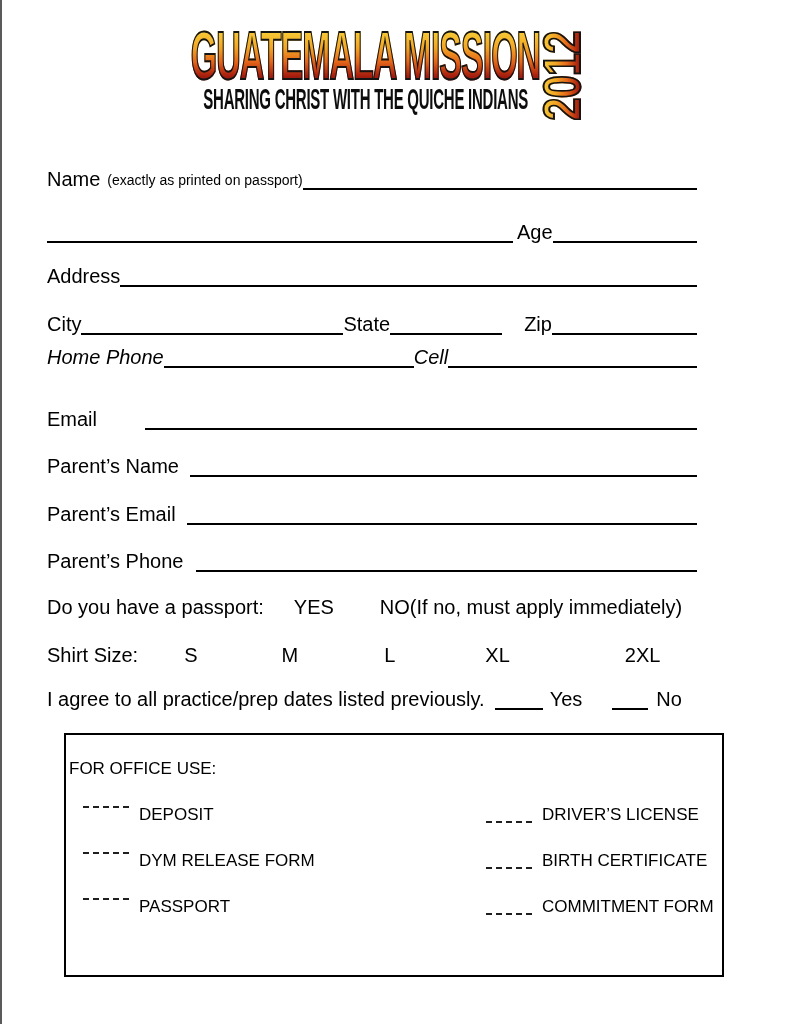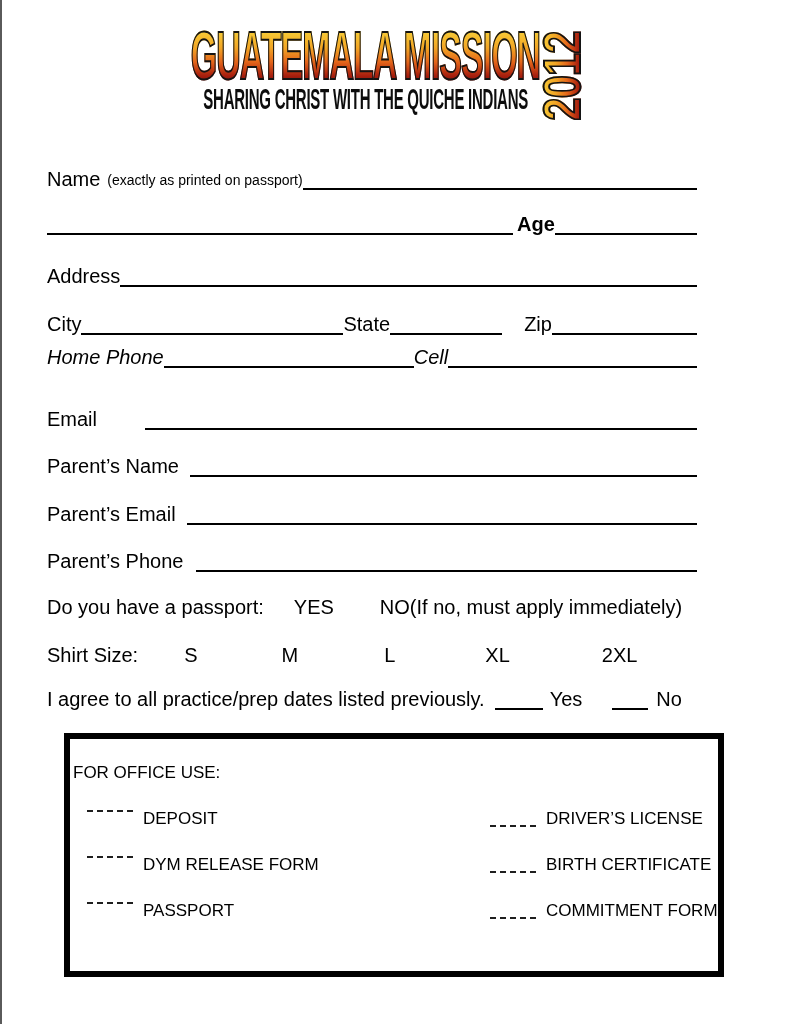--- a/index.html
+++ b/index.html
@@ -39,21 +39,21 @@
           display:flex; align-items:flex-end; font-size:20px; }
   .lbl  { white-space:nowrap; line-height:1.05; }
   .note { font-size:14px; line-height:1.2; margin-left:7px; padding-bottom:1px; white-space:nowrap; }
   .line { border-bottom:2px solid #000; height:0; align-self:flex-end; }
   .grow { flex:1 1 auto; }
   .sp   { height:0; align-self:flex-end; }
 
   
   .office {
     position:absolute; left:62px; top:733px; width:660px; height:244px;
-    border:6px solid #000000; box-sizing:border-box; padding:24px 8px 0 3px;
+    border:2px solid #000000; box-sizing:border-box; padding:24px 8px 0 3px;
     font-size:17px;
   }
   .office-title { font-size:17px; letter-spacing:0; }
   .office-row { position:relative; height:21px; margin-top:25px; }
   .o-left  { position:absolute; left:14px;   bottom:0; display:flex; align-items:flex-start; }
   .o-right { position:absolute; left:417px; bottom:0; display:flex; align-items:flex-end; }
   .dash { width:46px; border-bottom:2px dashed #1f1f1f; height:0; margin:0 10px 2px 0; }
   .o-lbl { white-space:nowrap; line-height:1.1; }
 </style>
 </head>
@@ -70,21 +70,21 @@
       <span class="grad">2012</span>
     </div>
   </div>
 
   <div class="frow" style="top:162px;">
     <span class="lbl">Name</span>
     <span class="note">(exactly as printed on passport)</span>
     <span class="line grow"></span>
   </div>
 
-  <div class="frow" style="top:207px;font-weight:bold;">
+  <div class="frow" style="top:215px;">
     <span class="line" style="width:466px;"></span>
     <span class="lbl" style="margin-left:4px;">Age</span>
     <span class="line grow"></span>
   </div>
 
   <div class="frow" style="top:259px;">
     <span class="lbl">Address</span>
     <span class="line grow"></span>
   </div>
 
@@ -134,21 +134,21 @@
     <span class="lbl" style="margin-left:46px;">NO</span>
     <span class="lbl" style="">(If no, must apply immediately)</span>
   </div>
 
   <div class="frow" style="top:638px;">
     <span class="lbl">Shirt Size:</span>
     <span class="lbl" style="margin-left:46px;">S</span>
     <span class="lbl" style="margin-left:84px;">M</span>
     <span class="lbl" style="margin-left:86px;">L</span>
     <span class="lbl" style="margin-left:90px;">XL</span>
-    <span class="lbl" style="margin-left:92px;">2XL</span>
+    <span class="lbl" style="margin-left:115px;">2XL</span>
   </div>
 
   <div class="frow" style="top:682px;">
     <span class="lbl">I agree to all practice/prep dates listed previously.</span>
     <span class="line" style="width:48px; margin-left:10px;"></span>
     <span class="lbl" style="margin-left:7px;">Yes</span>
     <span class="line" style="width:36px; margin-left:30px;"></span>
     <span class="lbl" style="margin-left:8px;">No</span>
   </div>
 

